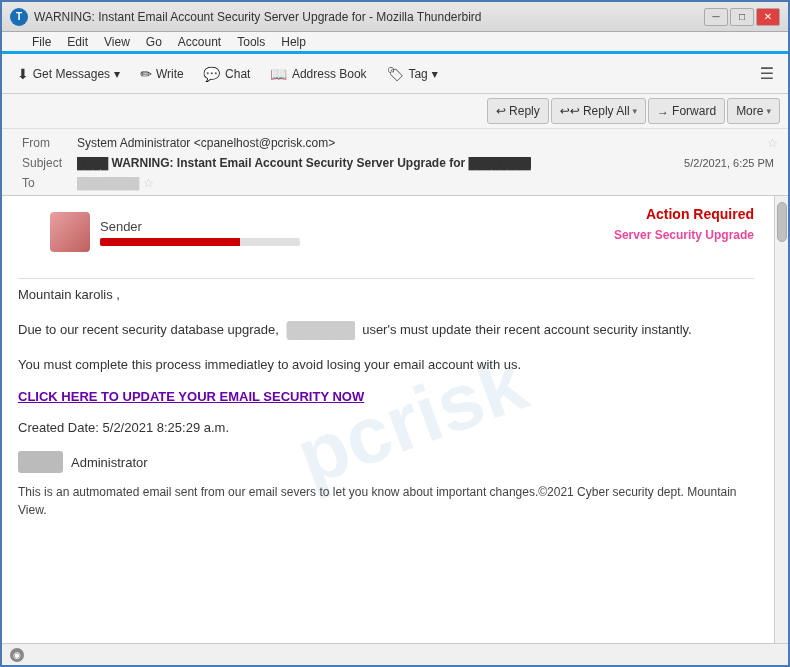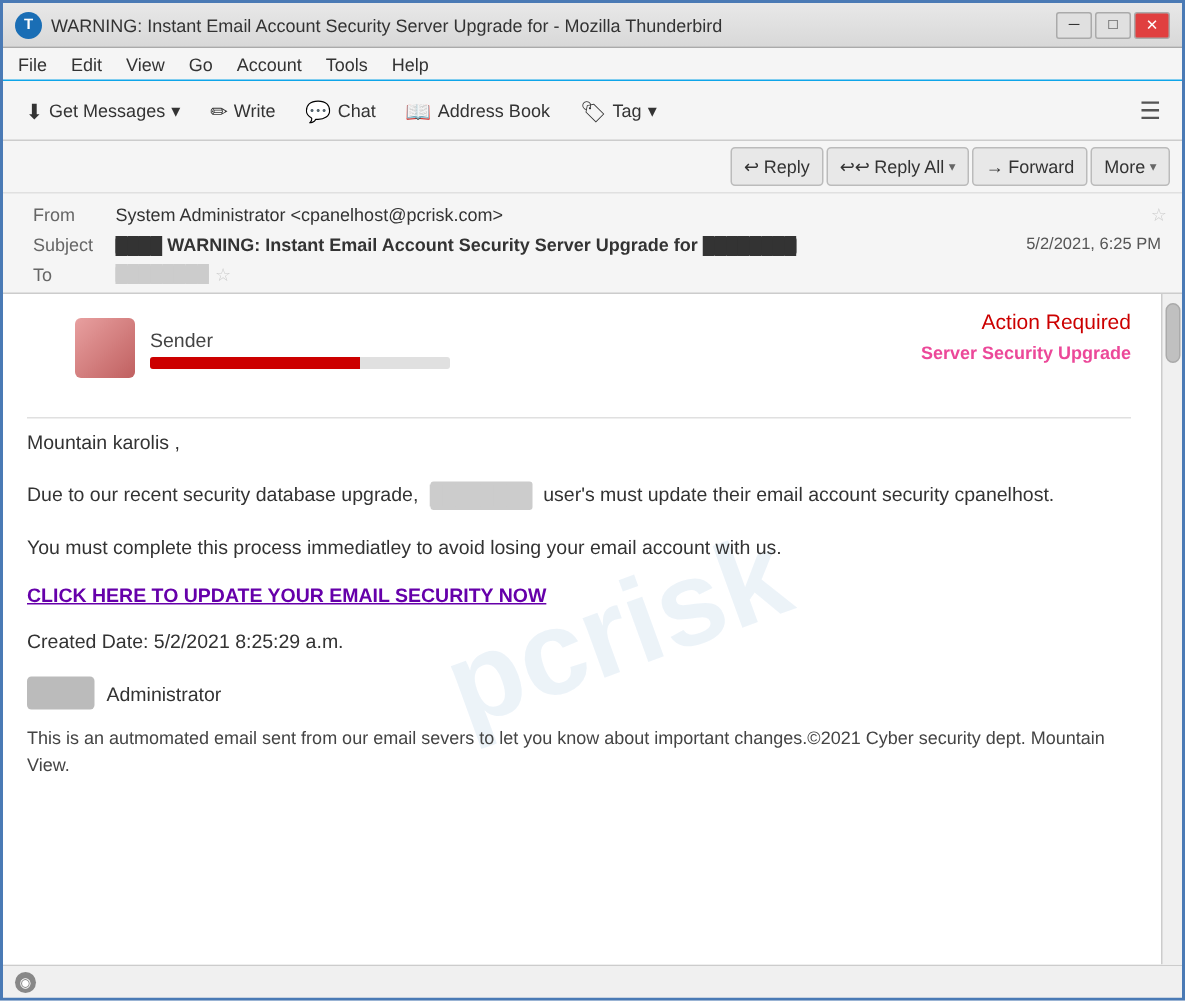--- a/index.html
+++ b/index.html
@@ -67,22 +67,22 @@
       cursor: pointer;
       color: #333;
     }
     .title-bar-btn.close { background: #e04040; color: white; }
     
     .menu-bar {
       background: #f5f5f5;
       display: flex;
       align-items: center;
       height: 22px;
-      padding: 0 2px;
-      border-bottom: 1px solid #0ea5e9;
+      padding: 0 22px;
+      border-bottom: 3px solid #0ea5e9;
       flex-shrink: 0;
     }
     .menu-item {
       padding: 2px 8px;
       font-size: 12px;
       cursor: pointer;
       color: #333;
     }
     
     .toolbar {
@@ -265,21 +265,21 @@
       margin-top: 4px;
       overflow: hidden;
     }
     .progress-bar-fill {
       height: 100%;
       background: #cc0000;
       width: 70%;
     }
     .action-required {
       color: #cc0000;
-      font-weight: normal;
+      font-weight: bold;
       font-size: 14px;
       text-align: right;
       flex-shrink: 0;
     }
     .server-security {
       color: #ec4899;
       font-weight: bold;
       font-size: 12px;
       text-align: right;
       margin-top: 6px;
@@ -474,21 +474,21 @@
           </div>
         </div>
 
         <hr class="divider-line">
 
         <p class="body-text">Mountain  karolis ,</p>
 
         <p class="body-text">
           <span>Due to our recent security database upgrade,</span>
           <span style="background:#ccc;color:#ccc;border-radius:2px;font-size:12px;display:inline-block;margin:0 4px;">████████</span>
-          <span>user's must update their email account security cpanelhost.</span>
+          <span>user's must update their recent account security instantly.</span>
         </p>
 
         <p class="body-text">You must complete this process immediatley to avoid losing your email account with us.</p>
 
         <a class="phishing-link">CLICK HERE TO UPDATE YOUR EMAIL SECURITY NOW</a>
 
         <p class="created-date">Created Date:  5/2/2021 8:25:29 a.m.</p>
 
         <div class="admin-block">
           <div class="admin-avatar"></div>

